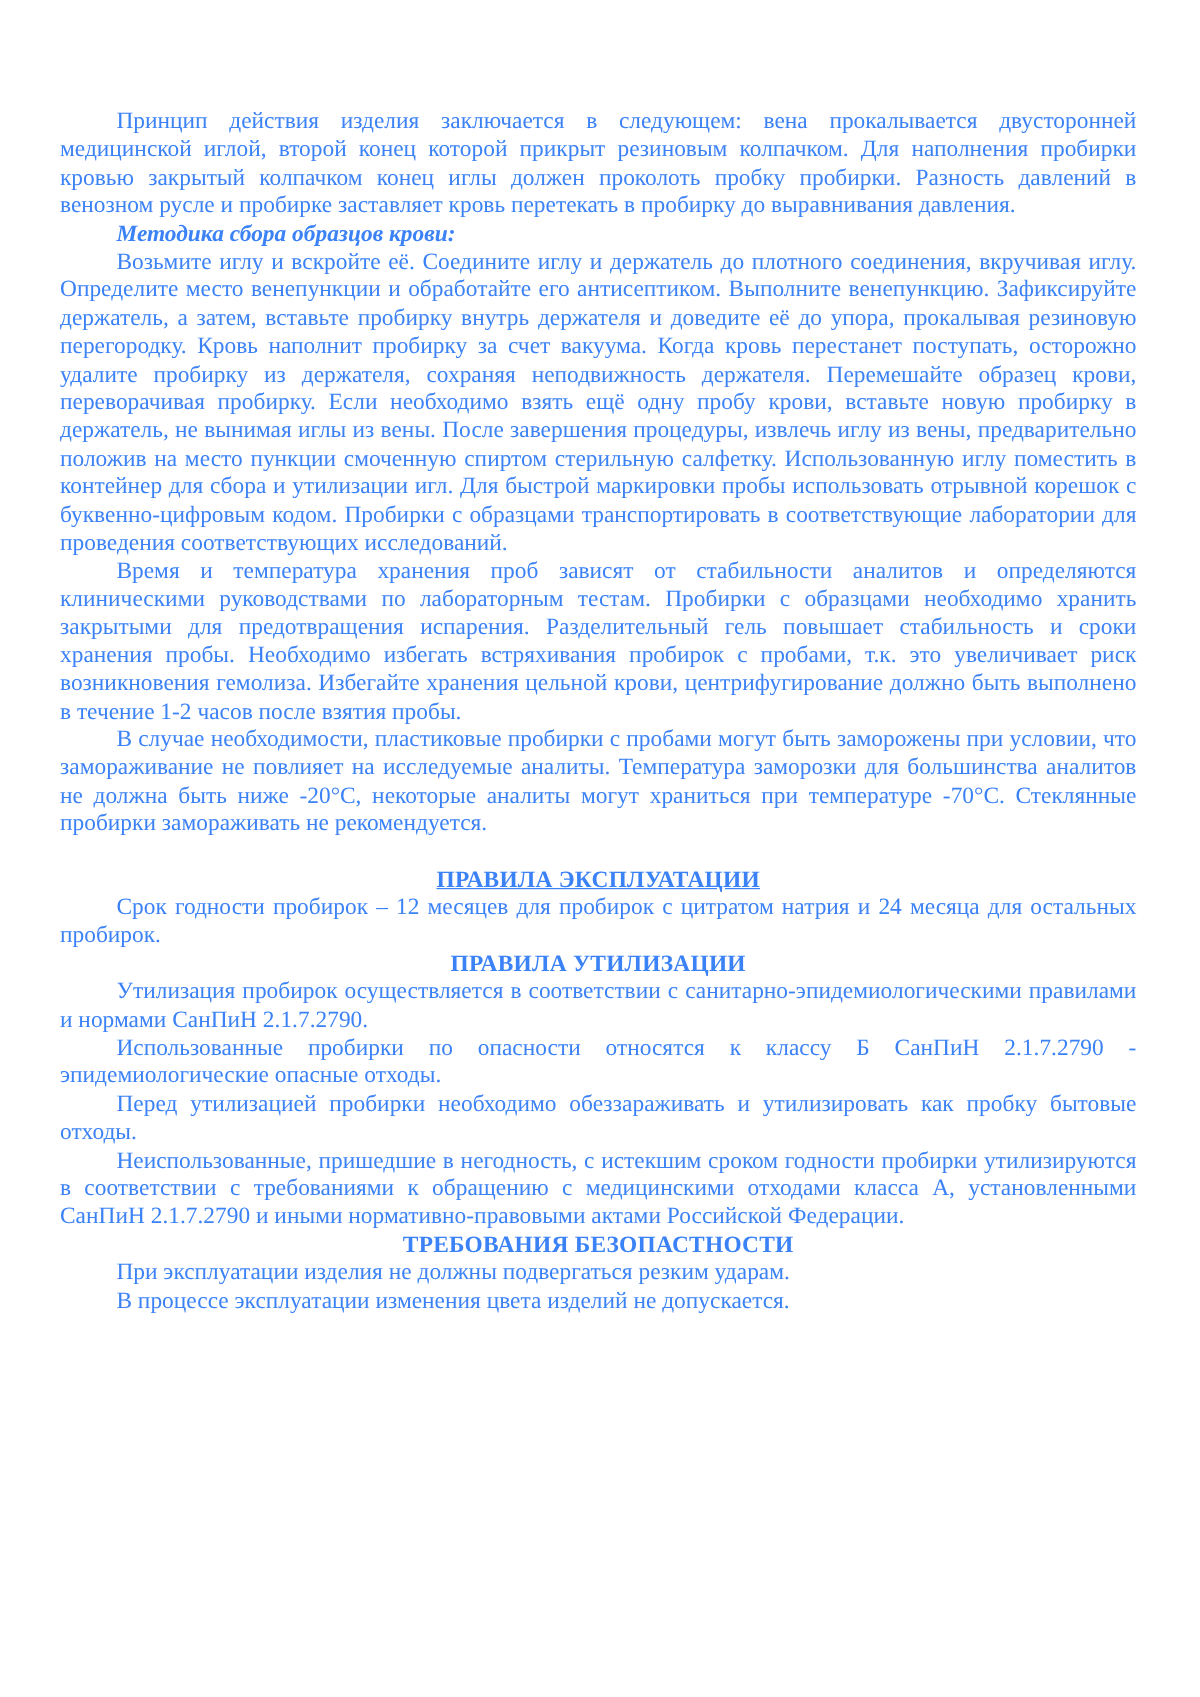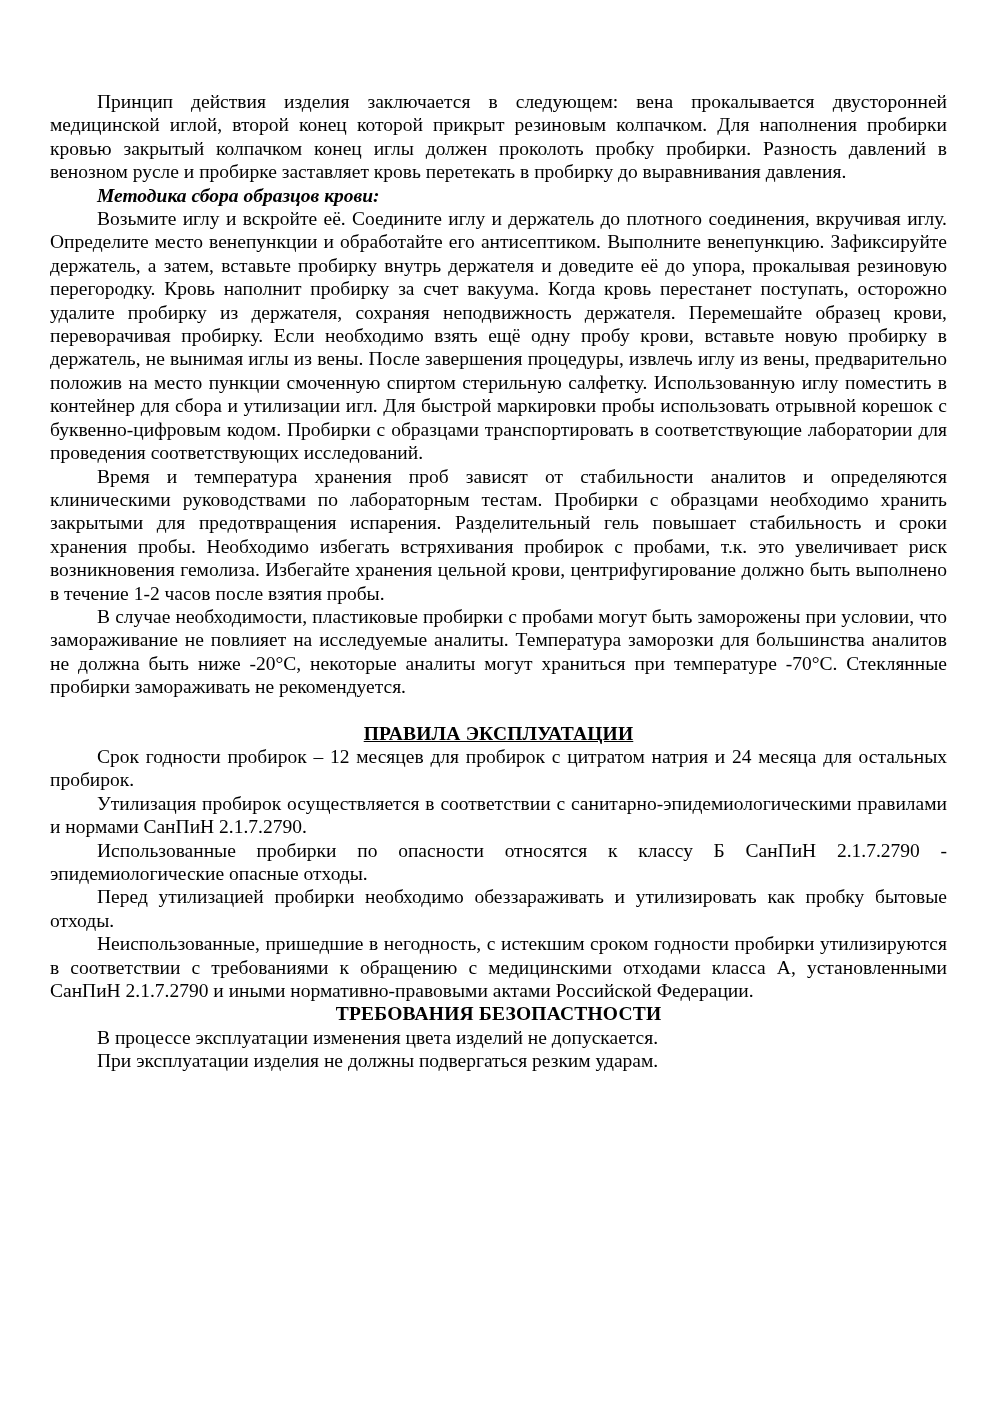--- a/index.html
+++ b/index.html
@@ -3,21 +3,21 @@
 <meta charset="utf-8">
 <style>
   html, body { margin: 0; padding: 0; background: #ffffff; }
   .page {
     position: relative;
     width: 996px;
     height: 1414px;
     box-sizing: border-box;
     padding: 90px 49px 0 50px;
     background: #ffffff;
-    color: #000000;
+    color: #3b82f6;
     font-family: "Liberation Serif", "DejaVu Serif", serif;
     font-size: 19.5px;
     line-height: 23.4px;
     text-align: justify;
     overflow: hidden;
   }
   .para {
     margin: 0;
     text-indent: 47px;
   }
@@ -41,21 +41,22 @@
 
 <div class="page">
   <div id="doc">
       <p class="para">Принцип действия изделия заключается в следующем: вена прокалывается двусторонней медицинской иглой, второй конец которой прикрыт резиновым колпачком. Для наполнения пробирки кровью закрытый колпачком конец иглы должен проколоть пробку пробирки. Разность давлений в венозном русле и пробирке заставляет кровь перетекать в пробирку до выравнивания давления.</p>
       <p class="h-inline">Методика сбора образцов крови:</p>
       <p class="para">Возьмите иглу и вскройте её. Соедините иглу и держатель до плотного соединения, вкручивая иглу. Определите место венепункции и обработайте его антисептиком. Выполните венепункцию. Зафиксируйте держатель, а затем, вставьте пробирку внутрь держателя и доведите её до упора, прокалывая резиновую перегородку. Кровь наполнит пробирку за счет вакуума. Когда кровь перестанет поступать, осторожно удалите пробирку из держателя, сохраняя неподвижность держателя. Перемешайте образец крови, переворачивая пробирку. Если необходимо взять ещё одну пробу крови, вставьте новую пробирку в держатель, не вынимая иглы из вены. После завершения процедуры, извлечь иглу из вены, предварительно положив на место пункции смоченную спиртом стерильную салфетку. Использованную иглу поместить в контейнер для сбора и утилизации игл. Для быстрой маркировки пробы использовать отрывной корешок с буквенно-цифровым кодом. Пробирки с образцами транспортировать в соответствующие лаборатории для проведения соответствующих исследований.</p>
       <p class="para">Время и температура хранения проб зависят от стабильности аналитов и определяются клиническими руководствами по лабораторным тестам. Пробирки с образцами необходимо хранить закрытыми для предотвращения испарения. Разделительный гель повышает стабильность и сроки хранения пробы. Необходимо избегать встряхивания пробирок с пробами, т.к. это увеличивает риск возникновения гемолиза. Избегайте хранения цельной крови, центрифугирование должно быть выполнено в течение 1-2 часов после взятия пробы.</p>
       <p class="para">В случае необходимости, пластиковые пробирки с пробами могут быть заморожены при условии, что замораживание не повлияет на исследуемые аналиты. Температура заморозки для большинства аналитов не должна быть ниже -20°С, некоторые аналиты могут храниться при температуре -70°С. Стеклянные пробирки замораживать не рекомендуется.</p>
       <p class="h-center gap-before">ПРАВИЛА ЭКСПЛУАТАЦИИ</p>
       <p class="para">Срок годности пробирок – 12 месяцев для пробирок с цитратом натрия и 24 месяца для остальных пробирок.</p>
+      <p class="h-center">ПРАВИЛА УТИЛИЗАЦИИ</p>
       <p class="para">Утилизация пробирок осуществляется в соответствии с санитарно-эпидемиологическими правилами и нормами СанПиН 2.1.7.2790.</p>
       <p class="para">Использованные пробирки по опасности относятся к классу Б СанПиН 2.1.7.2790 - эпидемиологические опасные отходы.</p>
       <p class="para">Перед утилизацией пробирки необходимо обеззараживать и утилизировать как пробку бытовые отходы.</p>
       <p class="para">Неиспользованные, пришедшие в негодность, с истекшим сроком годности пробирки утилизируются в соответствии с требованиями к обращению с медицинскими отходами класса А, установленными СанПиН 2.1.7.2790 и иными нормативно-правовыми актами Российской Федерации.</p>
       <p class="h-center">ТРЕБОВАНИЯ БЕЗОПАСТНОСТИ</p>
+      <p class="para">При эксплуатации изделия не должны подвергаться резким ударам.</p>
       <p class="para">В процессе эксплуатации изменения цвета изделий не допускается.</p>
-      <p class="para">При эксплуатации изделия не должны подвергаться резким ударам.</p>
     </div>
 </div>
 
 </body></html>

